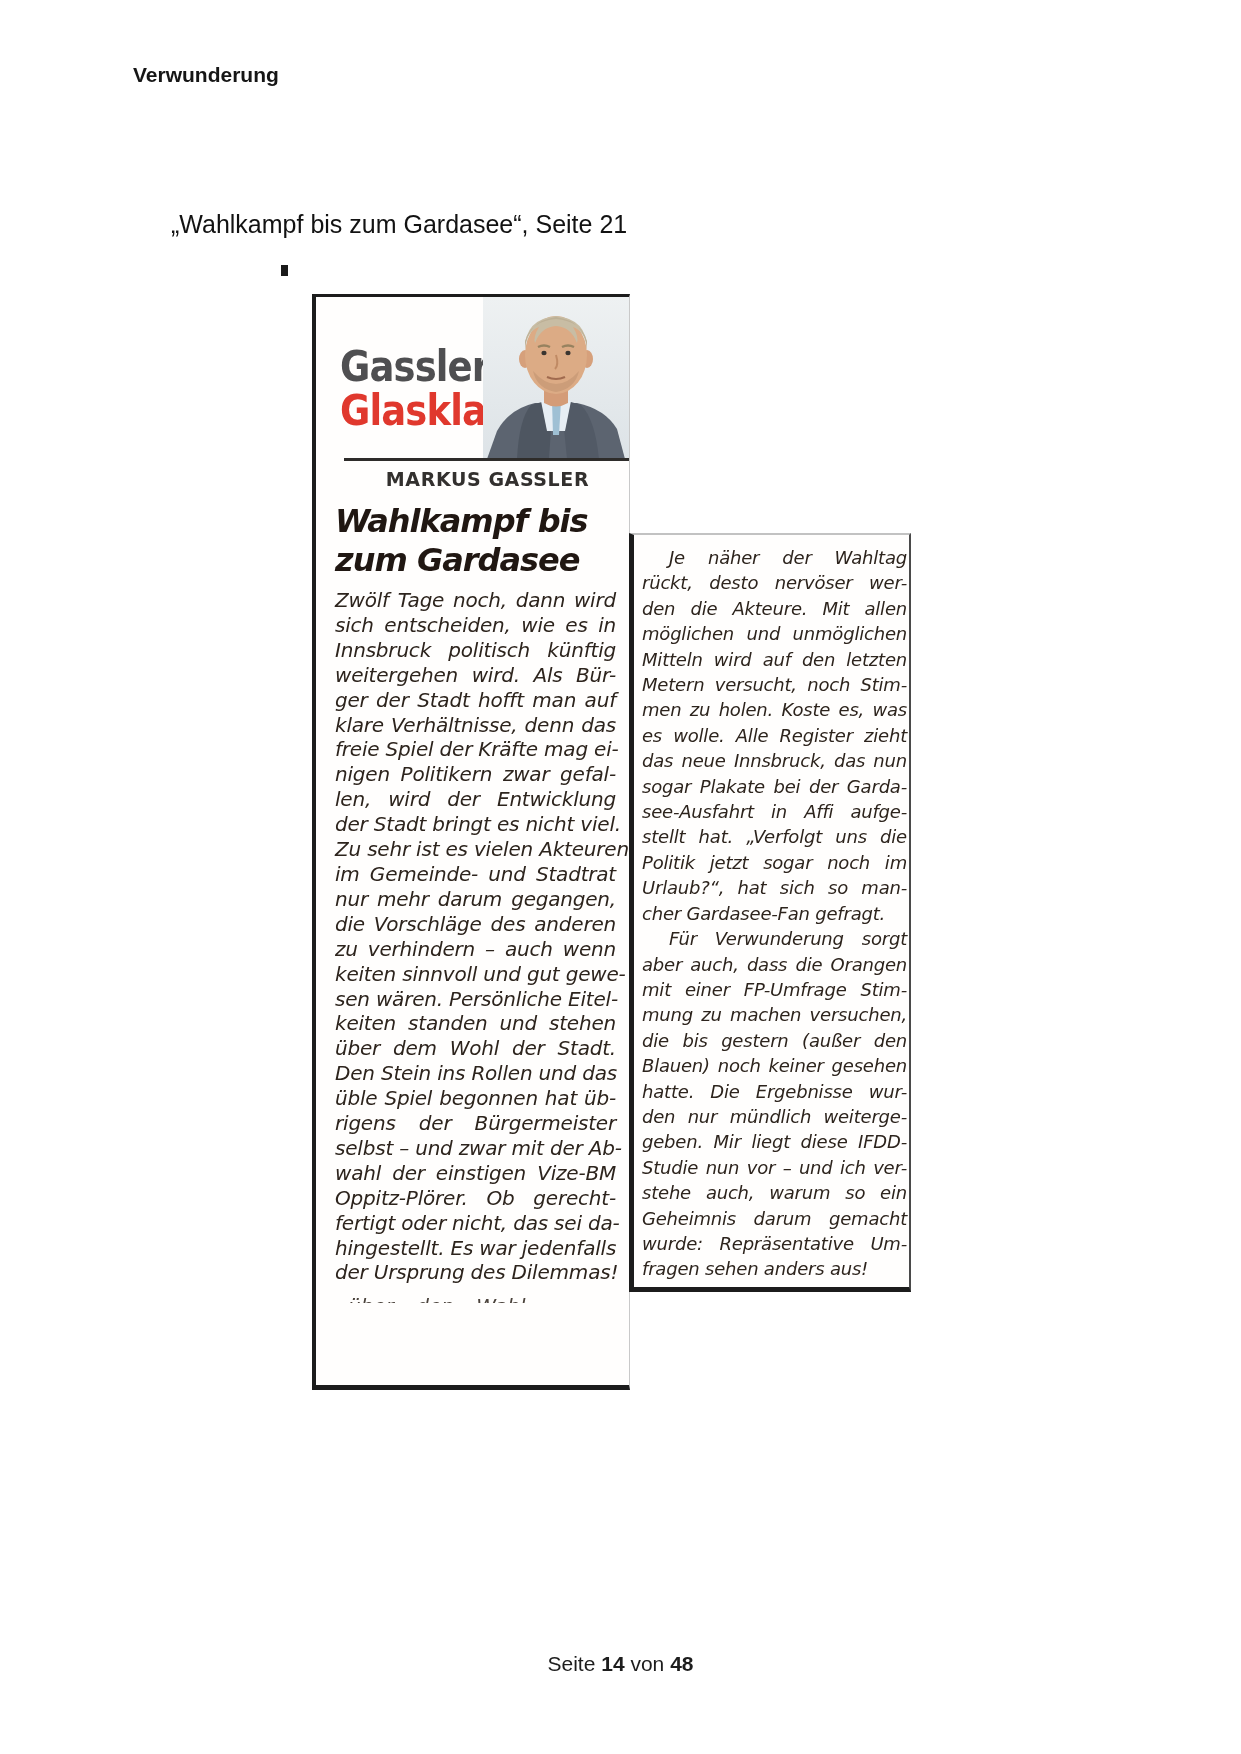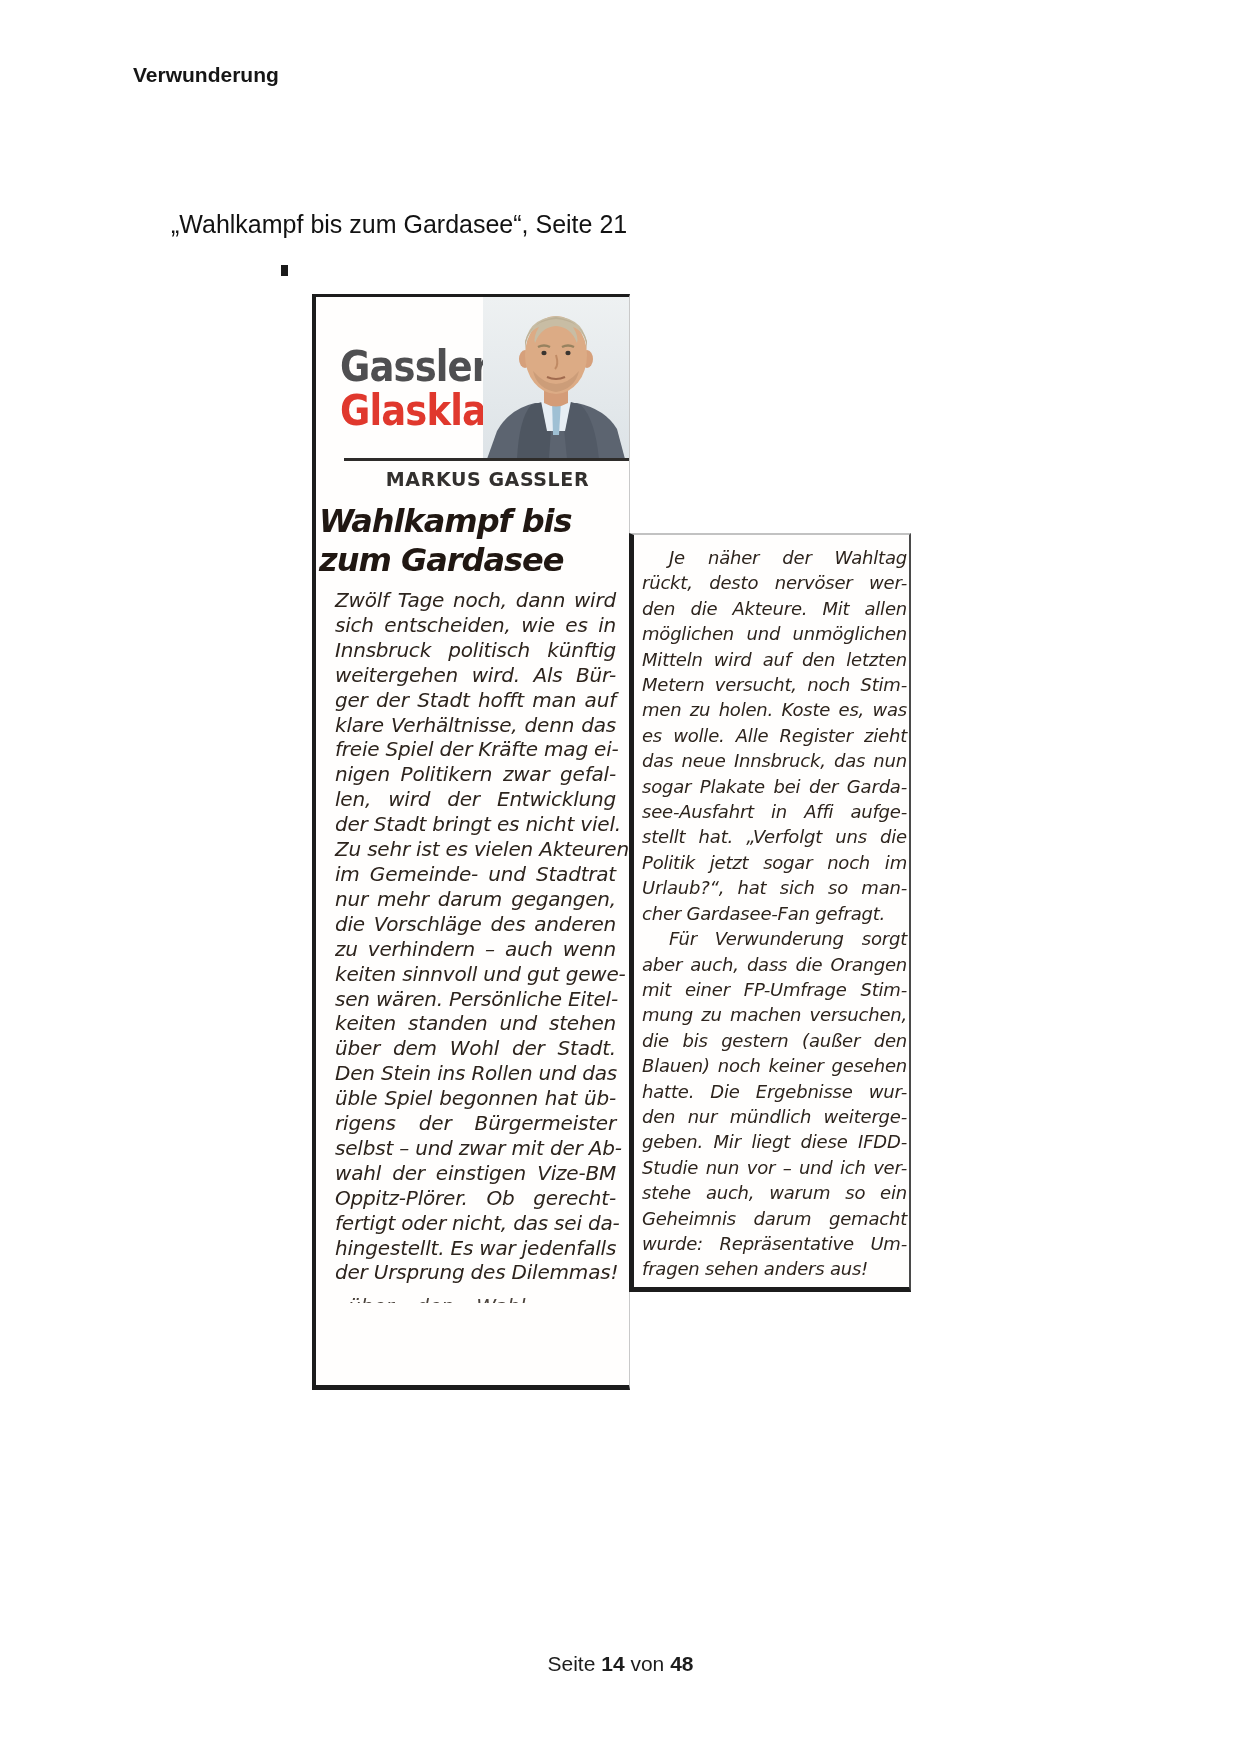--- a/index.html
+++ b/index.html
@@ -25,21 +25,21 @@
 
   
   .photo{position:absolute;right:0;top:0;width:146px;height:162px;}
   .photo svg{display:block;width:100%;height:100%;}
 
   .rule{position:absolute;left:28px;right:0;top:161px;height:3px;background:#2e2c2a;}
   .author{position:absolute;left:30px;right:0;top:171px;text-align:center;
           font-family:"DejaVu Sans",sans-serif;font-weight:bold;font-size:19px;
           letter-spacing:.6px;color:#33302e;}
 
-  .headline{position:absolute;left:3px;top:205px;font-family:"DejaVu Sans",sans-serif;
+  .headline{position:absolute;left:19px;top:205px;font-family:"DejaVu Sans",sans-serif;
             font-style:italic;font-weight:800;font-size:32px;line-height:39px;
             letter-spacing:-1px;color:#201712;}
 
   
   .colbody{font-family:"DejaVu Sans",sans-serif;font-style:italic;font-weight:500;
            color:#2d241d;letter-spacing:-.2px;}
   .left-body{position:absolute;left:19px;top:291px;width:281px;font-size:20px;line-height:24.9px;}
   .right-body{position:absolute;left:8px;top:10px;width:265px;font-size:18px;line-height:25.4px;}
   .bline{text-align:justify;text-align-last:justify;white-space:nowrap;}
   .bline.pend{text-align-last:left;}

